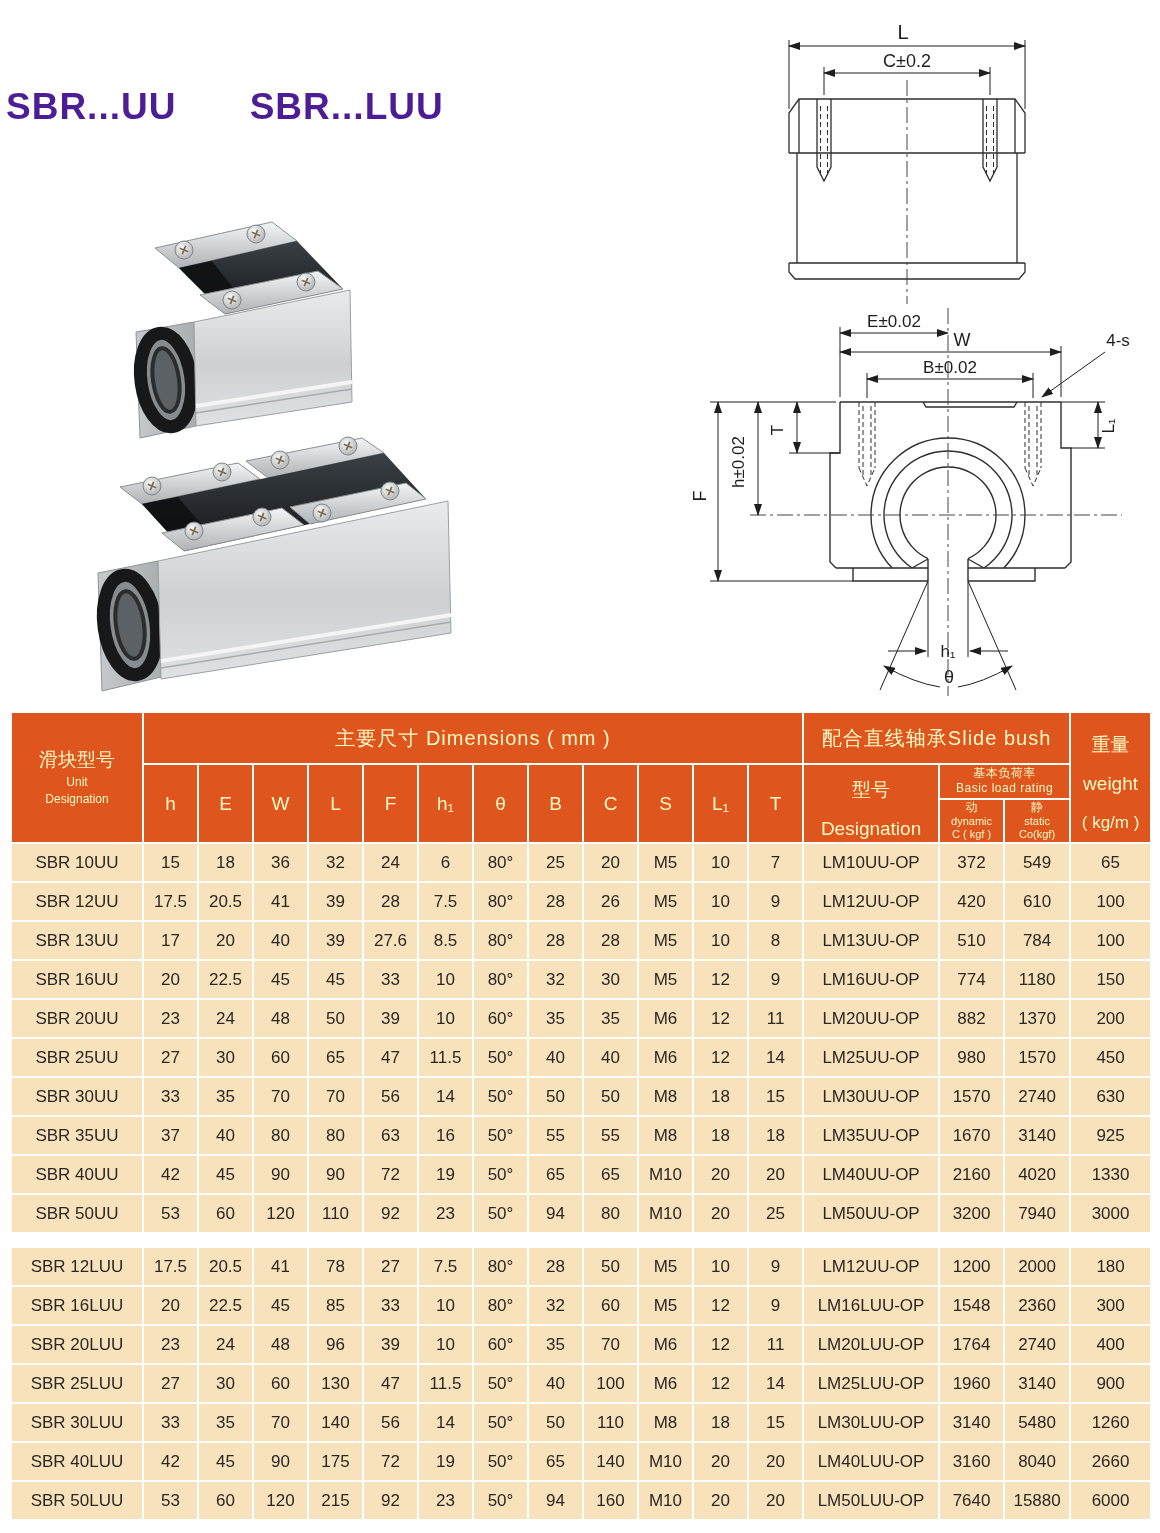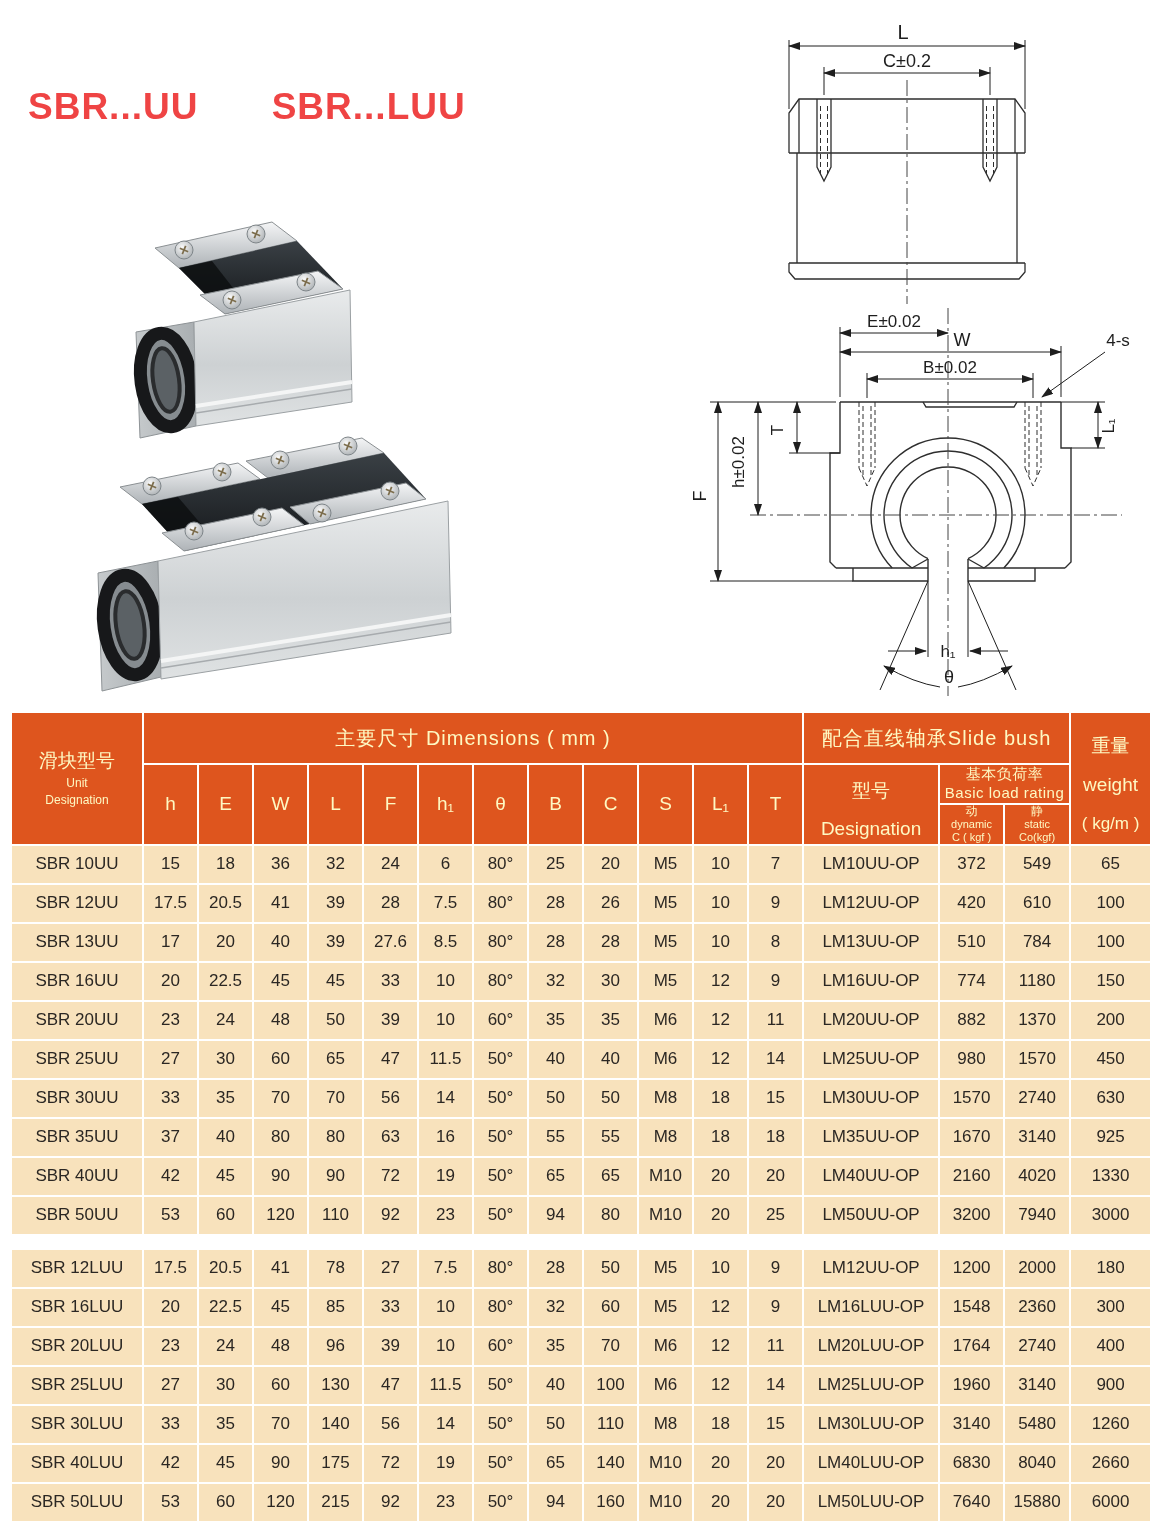--- a/index.html
+++ b/index.html
@@ -1,40 +1,40 @@
 <!DOCTYPE html>
 <html><head>
 <meta charset="utf-8">
 <style>
   html,body{margin:0;padding:0;background:#ffffff;}
   .page{position:relative;width:1160px;height:1533px;background:#ffffff;
         font-family:"Liberation Sans",sans-serif;overflow:hidden;}
   
-  .title{position:absolute;left:28px;top:86px;color:#ef4444;font-weight:bold;
+  .title{position:absolute;left:6px;top:86px;color:#4c1d95;font-weight:bold;
          font-size:37px;letter-spacing:1px;white-space:nowrap;}
   .title .t2{margin-left:62px;}
   
   .abs{position:absolute;}
   
   table.spec{position:absolute;left:10px;top:711px;border-collapse:separate;
              border-spacing:2px;table-layout:fixed;width:1142px;}
   .spec th{background:#DE551E;color:#fef9c3;font-weight:normal;text-align:center;
            vertical-align:middle;padding:0;}
   .spec td{background:#F8E2BC;color:#2b2723;text-align:center;font-size:17px;
            height:37px;padding:0;overflow:hidden;white-space:nowrap;}
   .spec td.gapcell{background:transparent;height:12px;}
   tr.hr1 th{height:50px;}
   tr.hr2 th{height:24px;}
   tr.hr3 th{height:38px;}
   th.unit-h div{line-height:1.45;font-size:12px;}
   th.unit-h div.cn{font-size:19px;}
   th.gh{font-size:20px;letter-spacing:1px;}
   th.dimL{font-size:19px;}
   th.model-h div{line-height:1.4;font-size:19px;margin-top:12px;}
-  th.load-h div{font-size:15px;line-height:1.25;letter-spacing:.5px;}
+  th.load-h div{font-size:12px;line-height:1.25;letter-spacing:.5px;}
   th.ds-h div{font-size:11px;line-height:1.15;}
   th.ds-h div.cn{font-size:12px;}
   th.weight-h div{line-height:1.5;font-size:19px;margin-top:11px;}
   th.weight-h div.u{font-size:17px;}
   svg text{font-family:"Liberation Sans",sans-serif;fill:#1e1e1e;}
 </style>
 </head>
 <body>
 
 <div class="page">
@@ -617,21 +617,21 @@
           <td>175</td>
           <td>72</td>
           <td>19</td>
           <td>50°</td>
           <td>65</td>
           <td>140</td>
           <td>M10</td>
           <td>20</td>
           <td>20</td>
           <td>LM40LUU-OP</td>
-          <td>6830</td>
+          <td>3160</td>
           <td>8040</td>
           <td>2660</td>
         </tr>
         <tr>
           <td>SBR 50LUU</td>
           <td>53</td>
           <td>60</td>
           <td>120</td>
           <td>215</td>
           <td>92</td>

